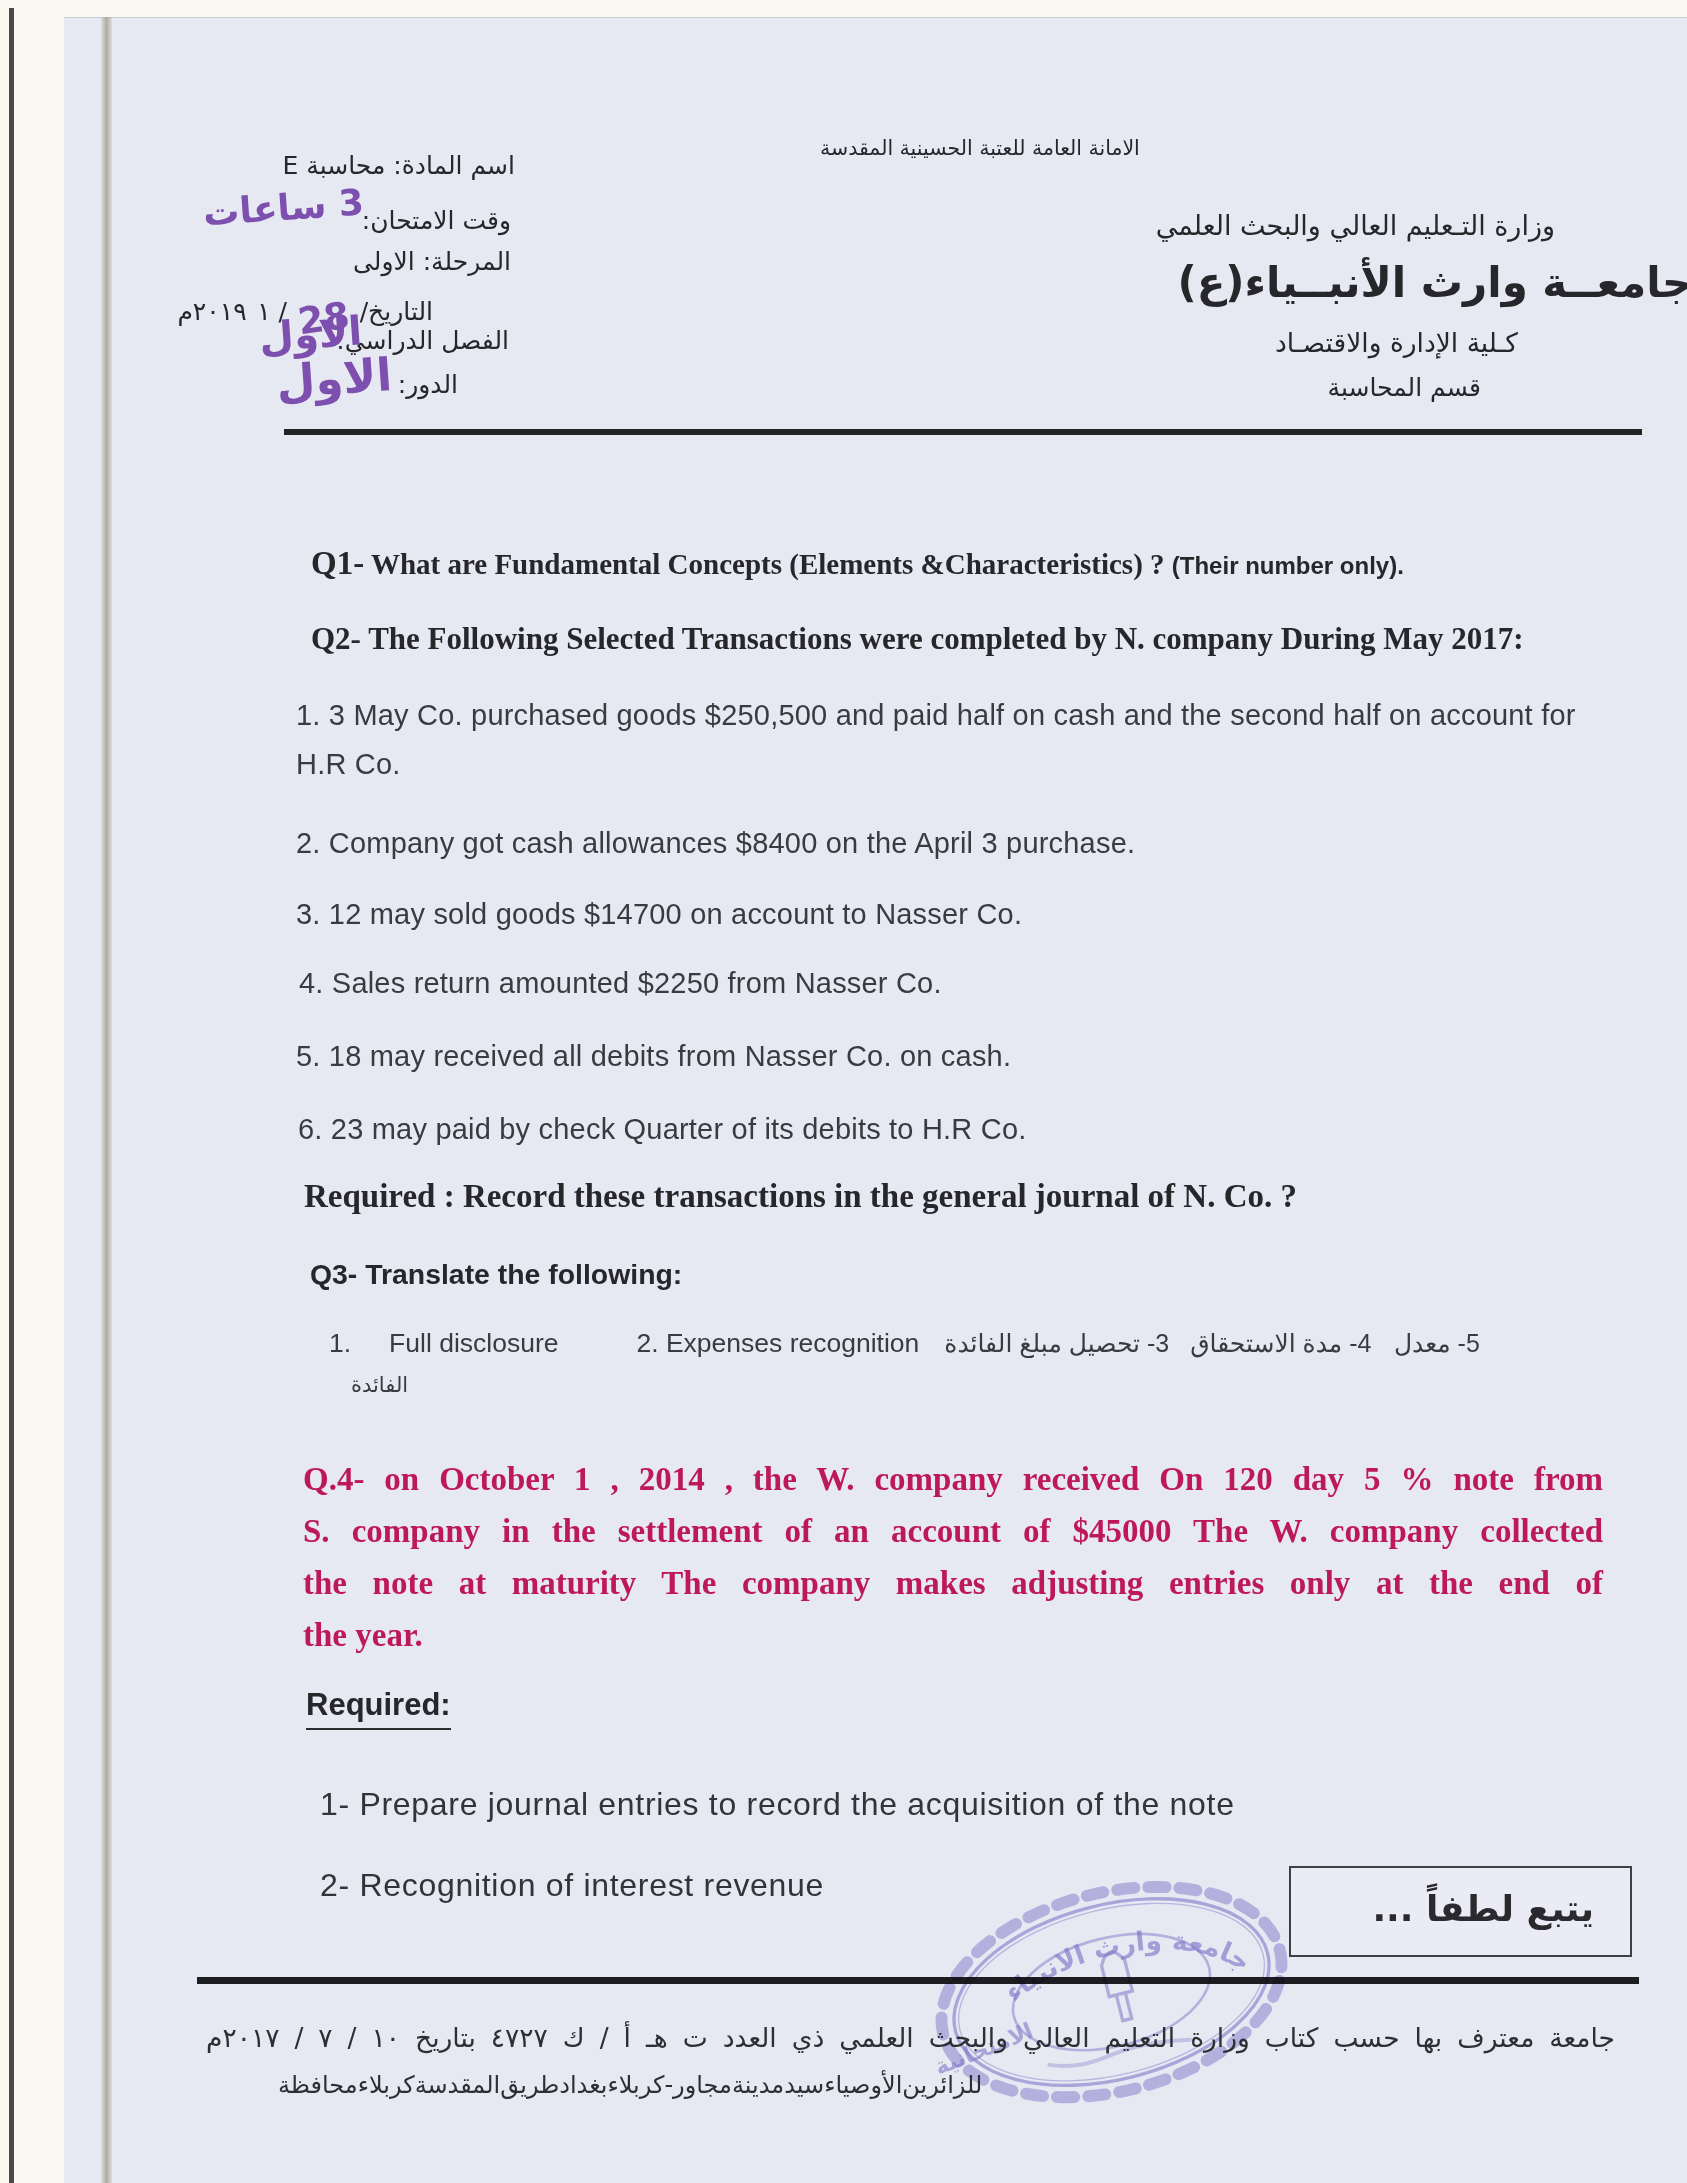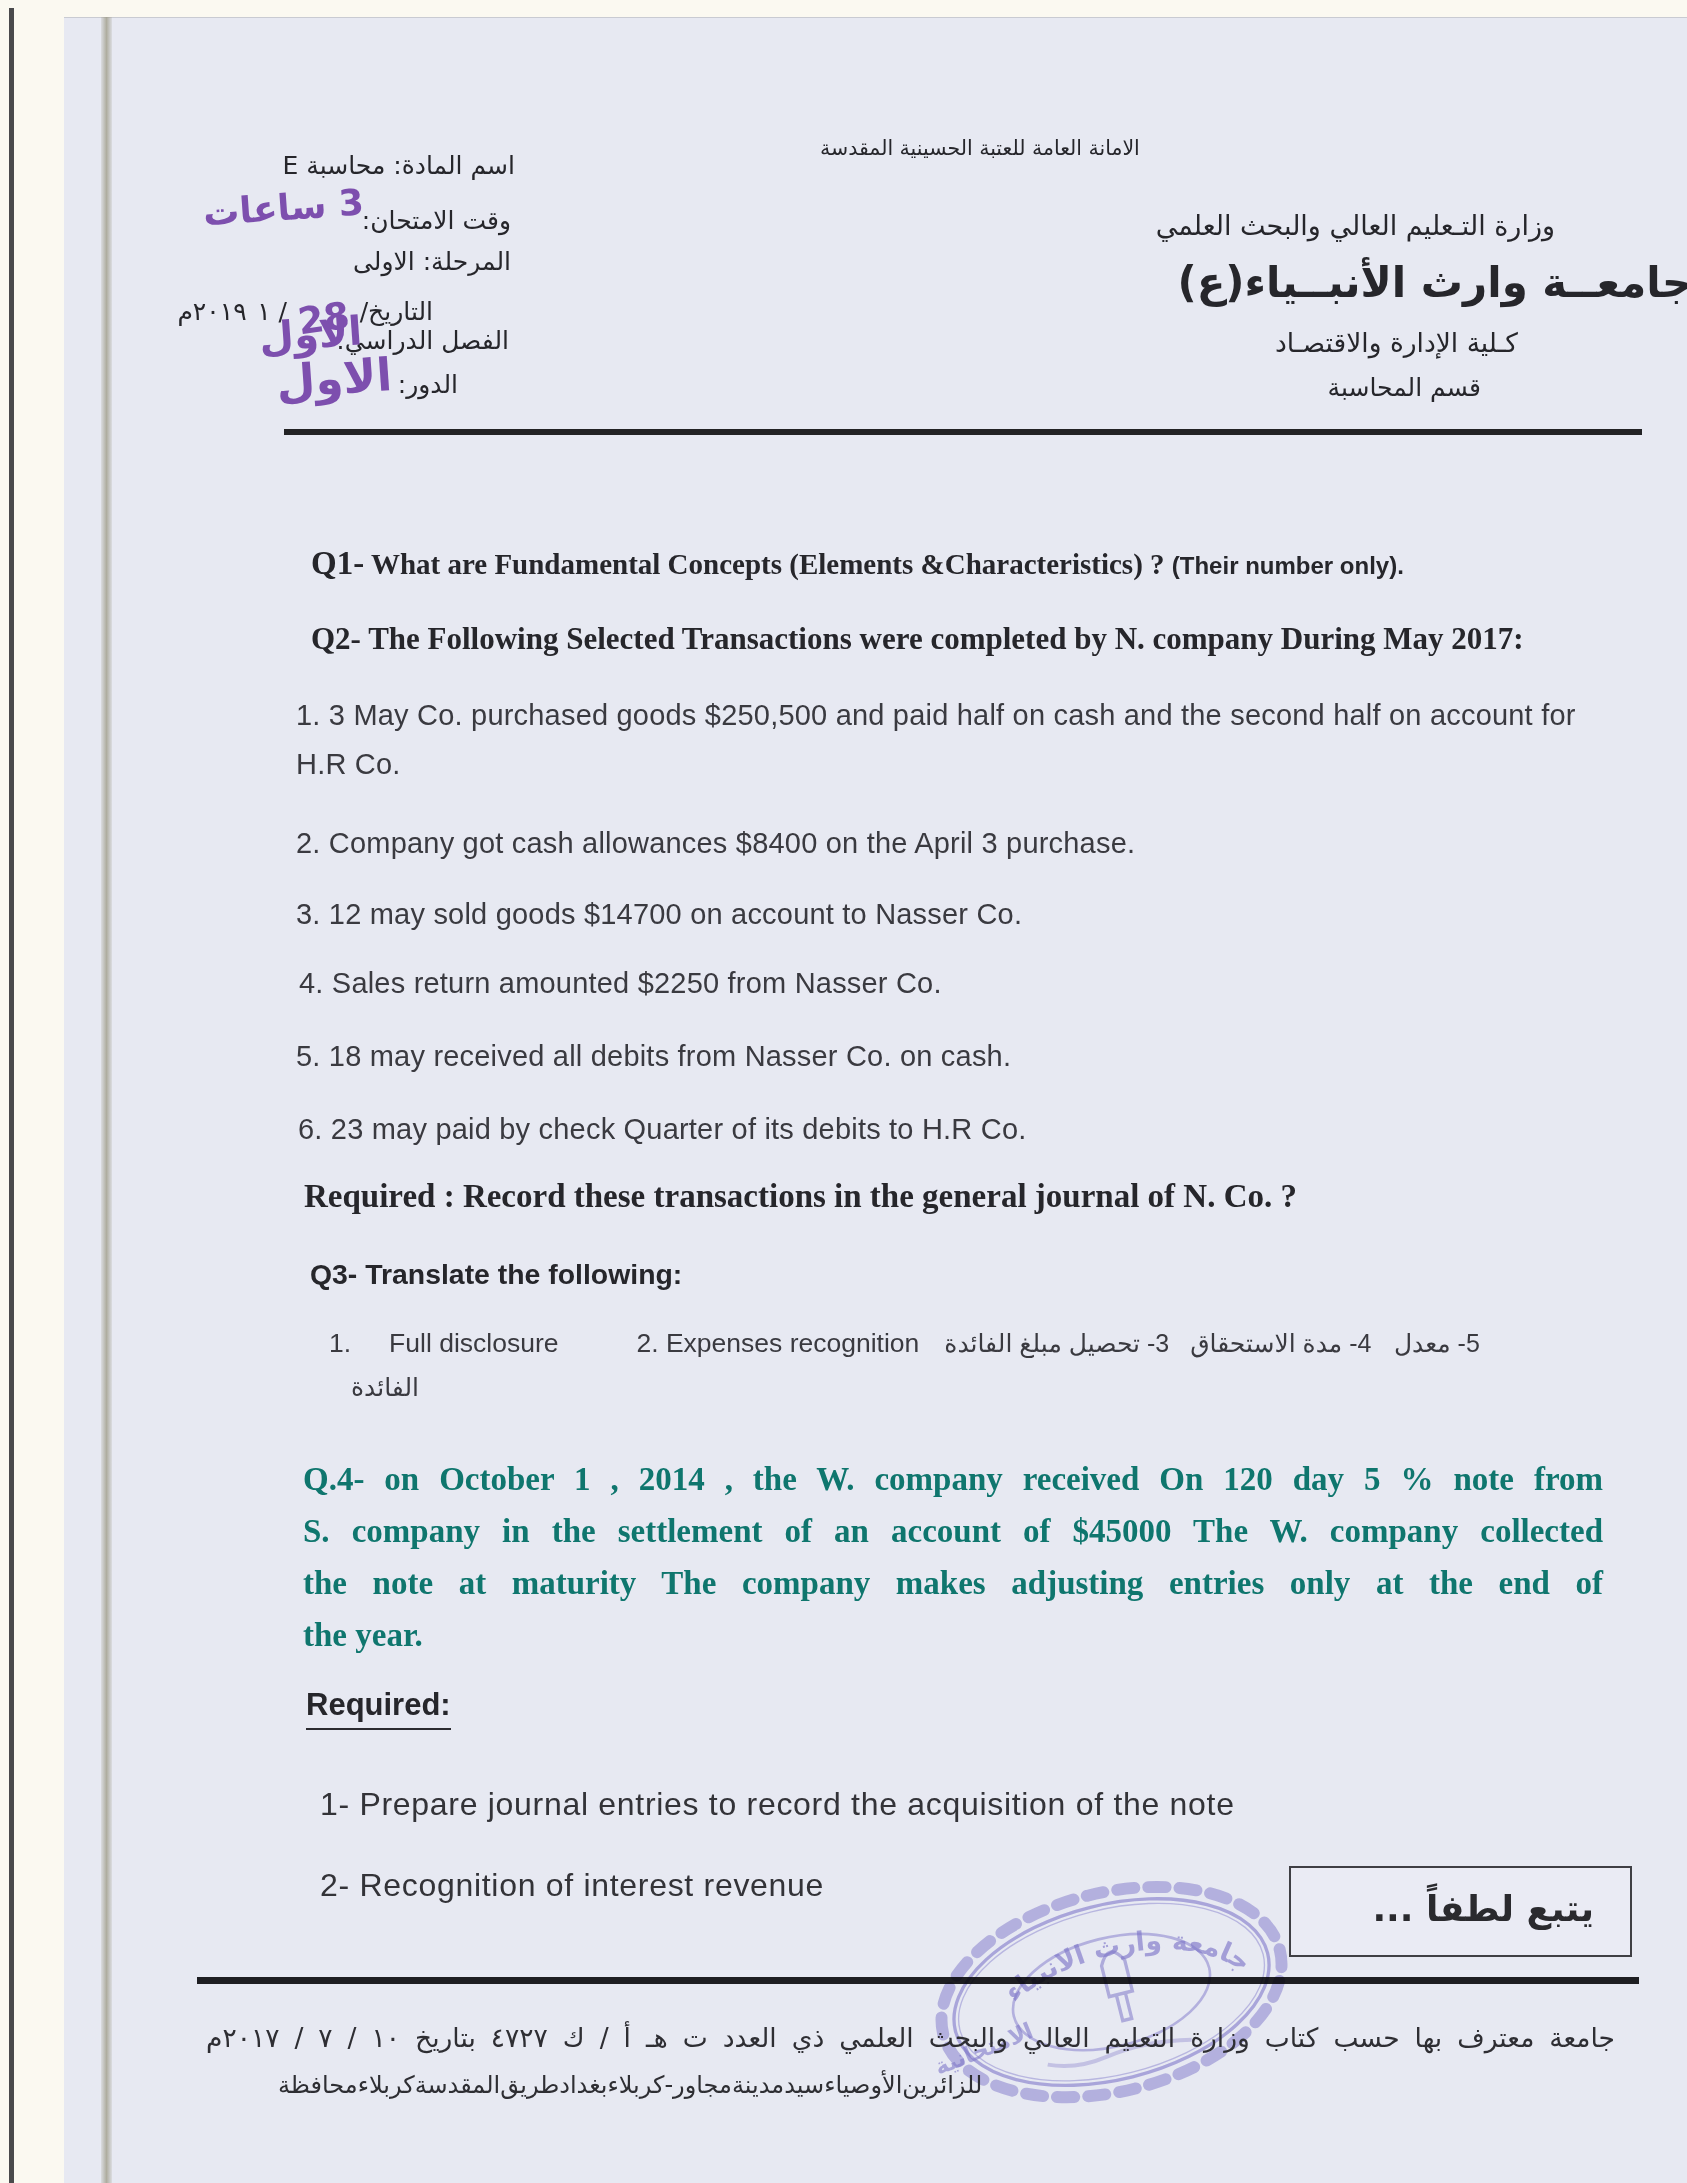--- a/index.html
+++ b/index.html
@@ -51,24 +51,24 @@
   .i4{left:299px;top:967px;}
   .i5{left:296px;top:1040px;}
   .i6{left:298px;top:1113px;}
   .req1{left:304px;top:1178px;font-size:33px;}
   .q3h{left:310px;top:1258px;font-size:28.4px;font-weight:bold;}
   .q3row{left:329px;top:1328px;display:flex;align-items:baseline;font-size:26.5px;color:#3a3a40;}
   .q3row .sp1{margin-right:38px;} .q3row .sp2{margin-right:78px;}
   .q3row .sp3{margin-right:25px;} .q3row .sp4{margin-right:21px;}
   .q3row .sp5{margin-right:22.5px;}
   .q3row .arb{direction:rtl;unicode-bidi:isolate;font-size:25px;}
-  .q3wrap{left:351px;top:1373px;font-size:25px;color:#3a3a40;}
+  .q3wrap{left:351px;top:1373px;font-size:21px;color:#3a3a40;}
 
   .q4{position:absolute;left:303px;top:1453px;width:1300px;
-      font-family:"Liberation Serif",serif;font-weight:bold;font-size:33px;color:#0f766e;}
+      font-family:"Liberation Serif",serif;font-weight:bold;font-size:33px;color:#be185d;}
   .q4 .ln{line-height:52px;text-align:justify;text-align-last:justify;white-space:normal;}
   .q4 .ln.last{text-align-last:left;}
 
   .req2{left:306px;top:1687px;font-size:31px;font-weight:bold;
         border-bottom:2.6px solid #2b2b30;padding-bottom:5.3px;}
   .r1{left:320px;top:1786px;font-size:32px;letter-spacing:0.7px;color:#333338;}
   .r2{left:320px;top:1867px;font-size:32px;letter-spacing:0.7px;color:#333338;}
 
   .cont-box{position:absolute;left:1289px;top:1866px;width:339px;height:87px;
         border:2.6px solid #3f3f44;background:rgba(240,241,248,.35);}

